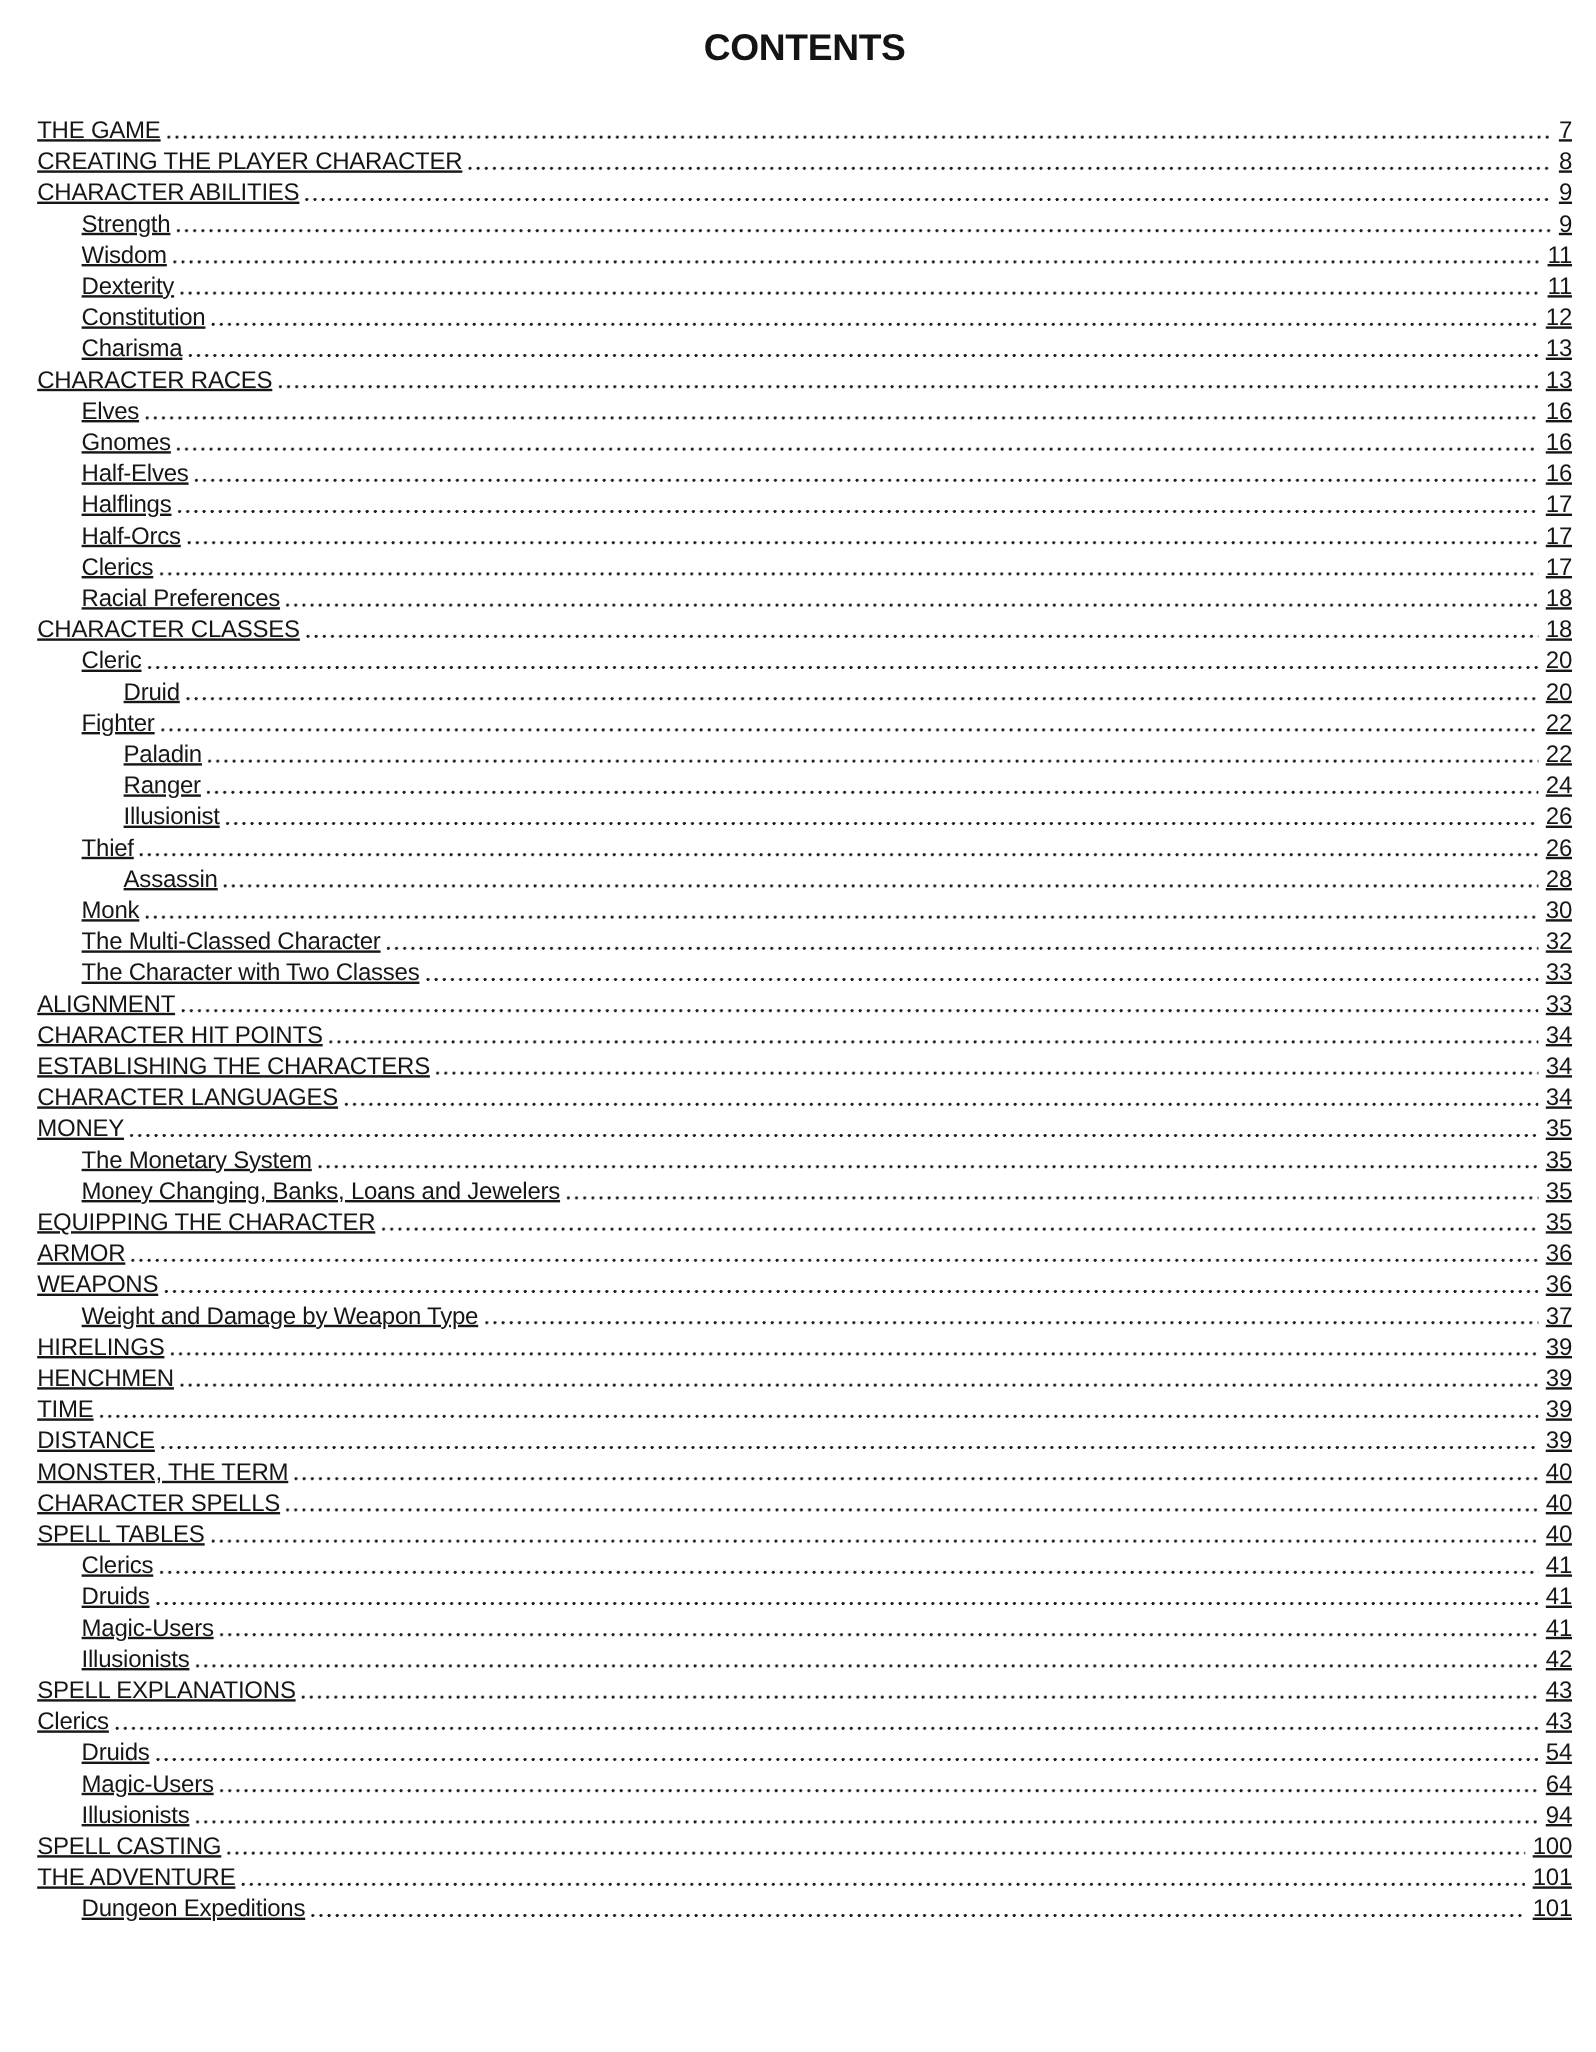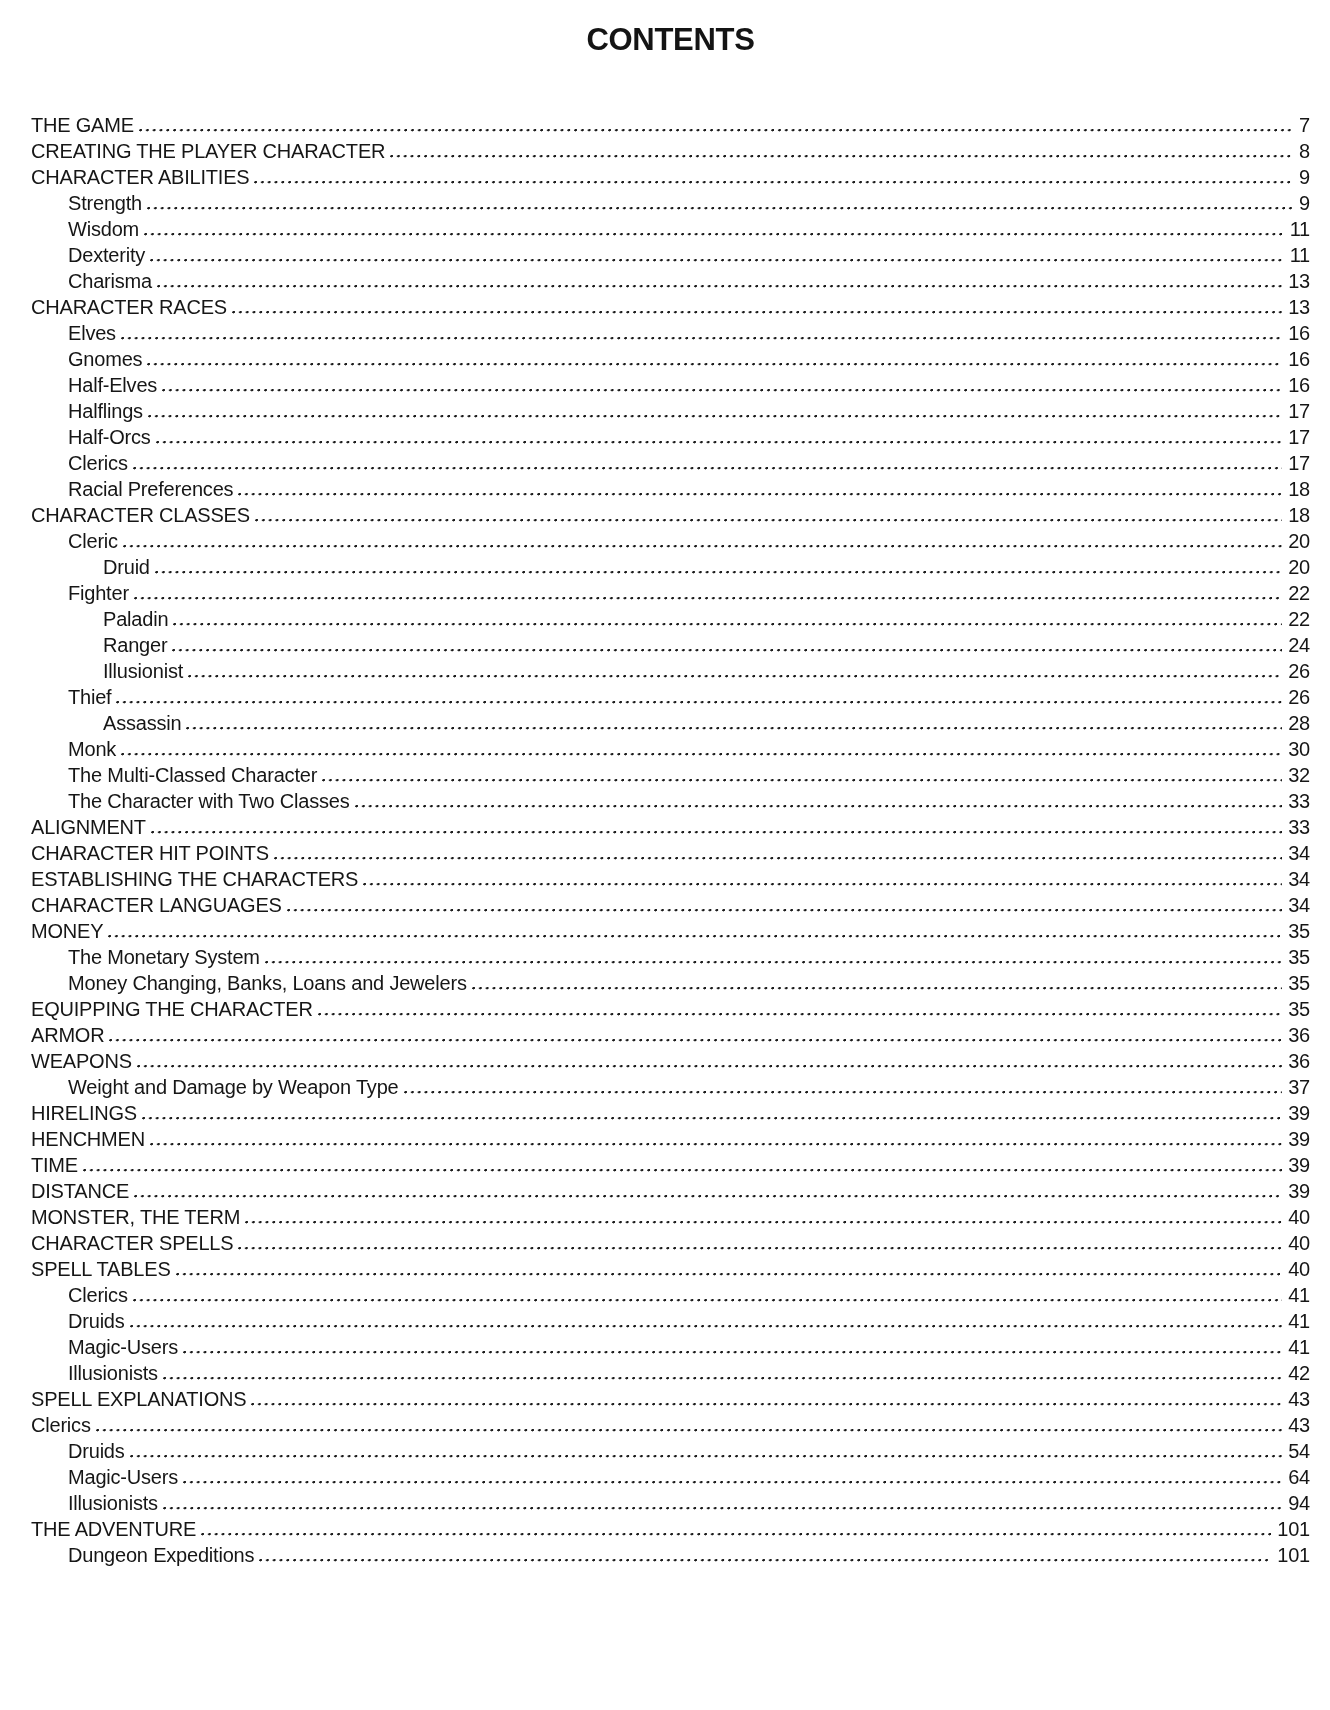--- a/index.html
+++ b/index.html
@@ -24,23 +24,24 @@
     width: 1279px;
     margin: 0;
     text-align: center;
     font-size: 31px;
     font-weight: bold;
     letter-spacing: -0.3px;
     color: #141414;
   }
   .toc {
     position: absolute;
-    top: 112px;
+    top: 96px;
     left: 31px;
     width: 1279px;
+    text-decoration: underline;
   }
   .row {
     display: flex;
     height: 26px;
     font-size: 20px;
     line-height: 26px;
     white-space: nowrap;
     letter-spacing: -0.2px;
   }
   .row.lvl1 { padding-left: 37px; }
@@ -89,20 +90,25 @@
         <span class="label">Wisdom</span>
         <span class="leader"></span>
         <span class="num">11</span>
       </div>
       <div class="row lvl1">
         <span class="label">Dexterity</span>
         <span class="leader"></span>
         <span class="num">11</span>
       </div>
       <div class="row lvl1">
+        <span class="label">Constitution</span>
+        <span class="leader"></span>
+        <span class="num">12</span>
+      </div>
+      <div class="row lvl1">
         <span class="label">Charisma</span>
         <span class="leader"></span>
         <span class="num">13</span>
       </div>
       <div class="row lvl0">
         <span class="label">CHARACTER RACES</span>
         <span class="leader"></span>
         <span class="num">13</span>
       </div>
       <div class="row lvl1">
@@ -327,20 +333,25 @@
       </div>
       <div class="row lvl1">
         <span class="label">Magic-Users</span>
         <span class="leader"></span>
         <span class="num">64</span>
       </div>
       <div class="row lvl1">
         <span class="label">Illusionists</span>
         <span class="leader"></span>
         <span class="num">94</span>
+      </div>
+      <div class="row lvl0">
+        <span class="label">SPELL CASTING</span>
+        <span class="leader"></span>
+        <span class="num">100</span>
       </div>
       <div class="row lvl0">
         <span class="label">THE ADVENTURE</span>
         <span class="leader"></span>
         <span class="num">101</span>
       </div>
       <div class="row lvl1">
         <span class="label">Dungeon Expeditions</span>
         <span class="leader"></span>
         <span class="num">101</span>

